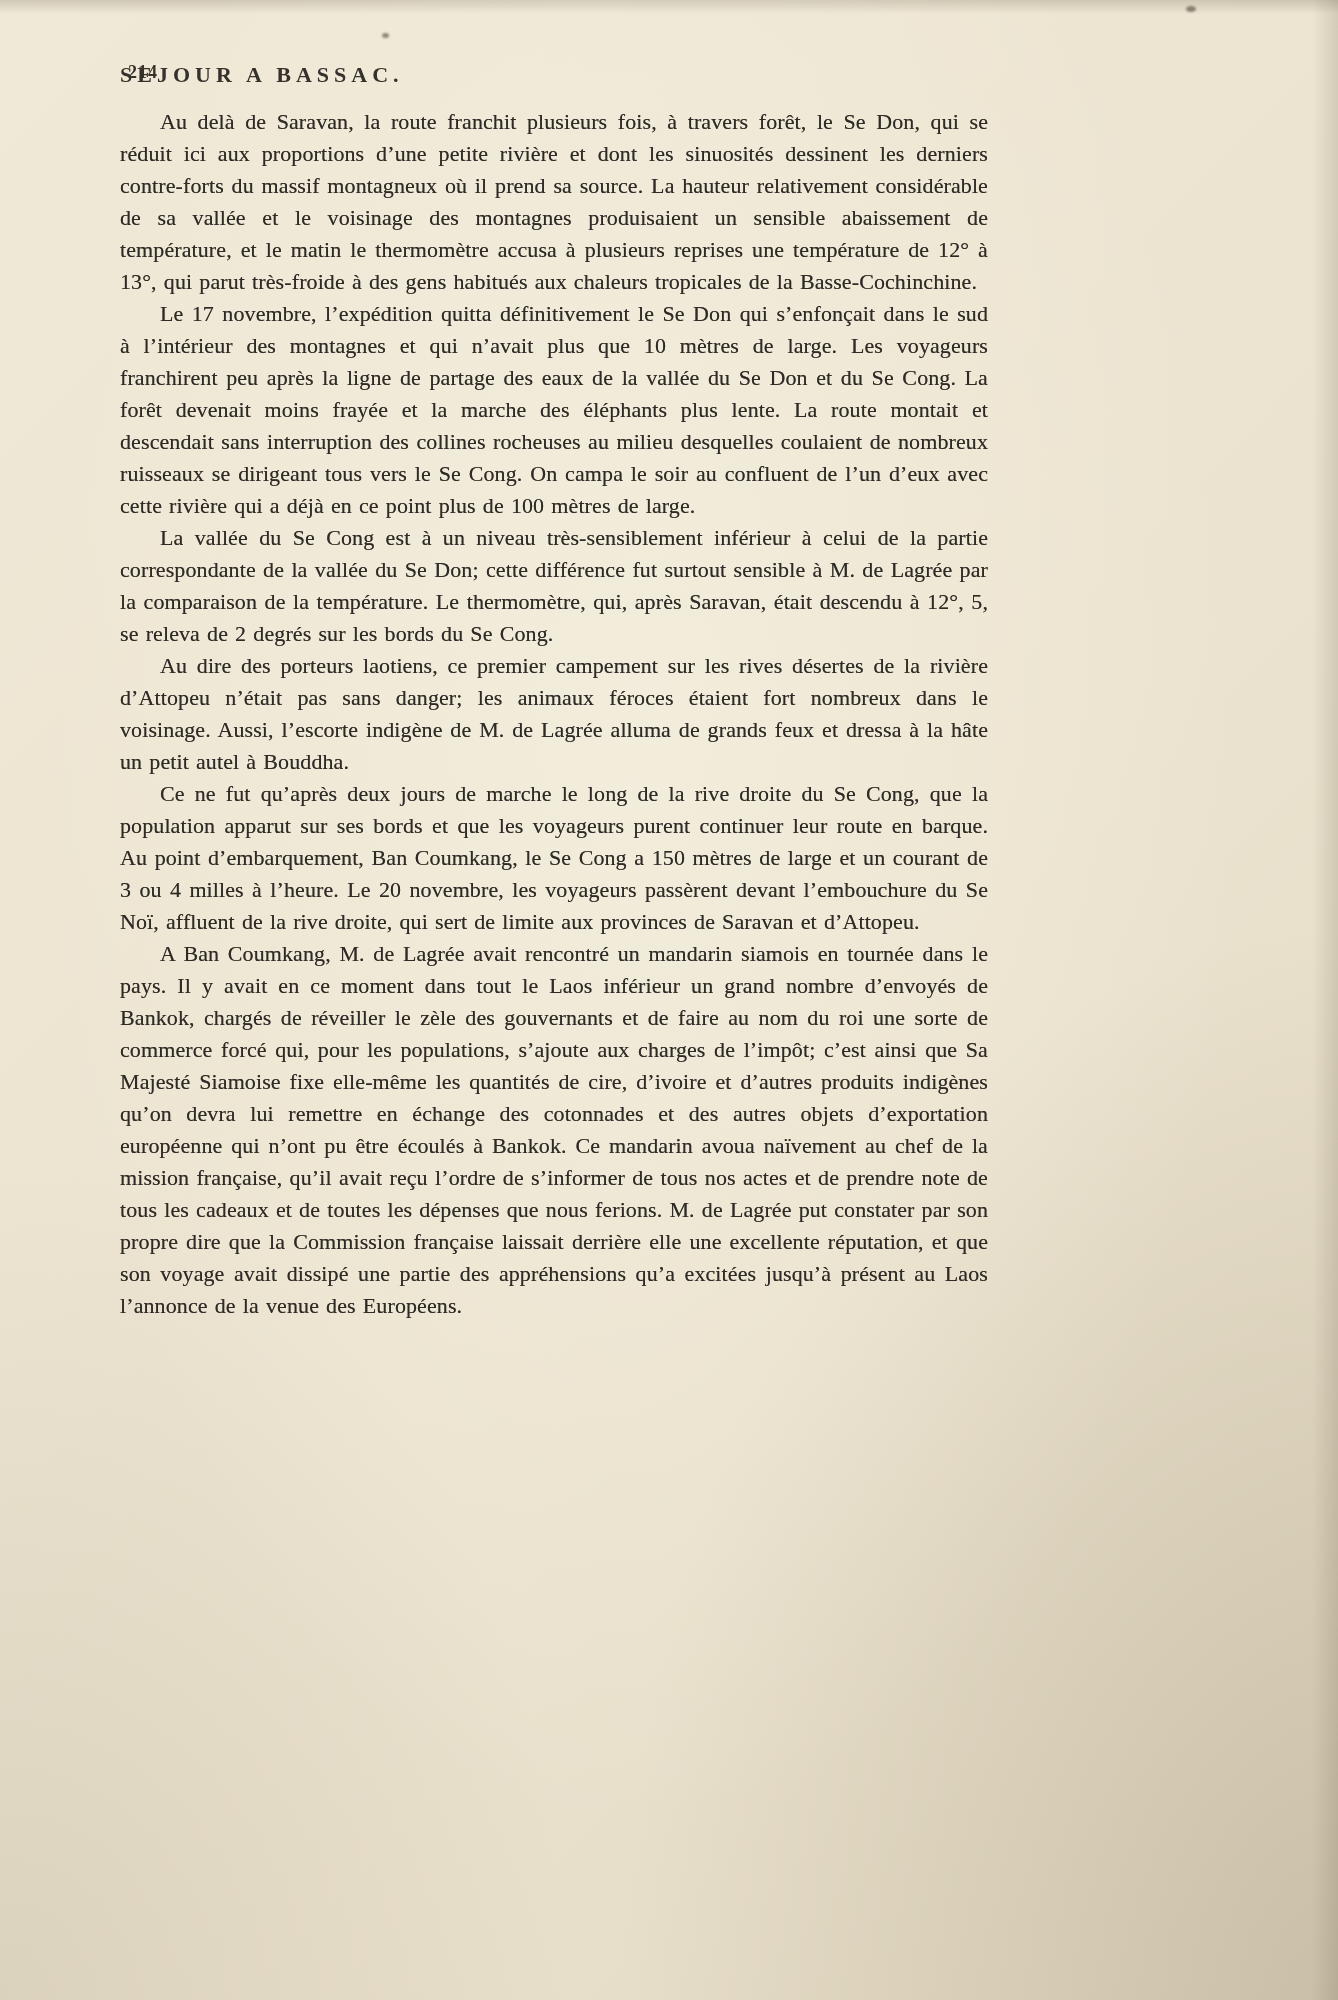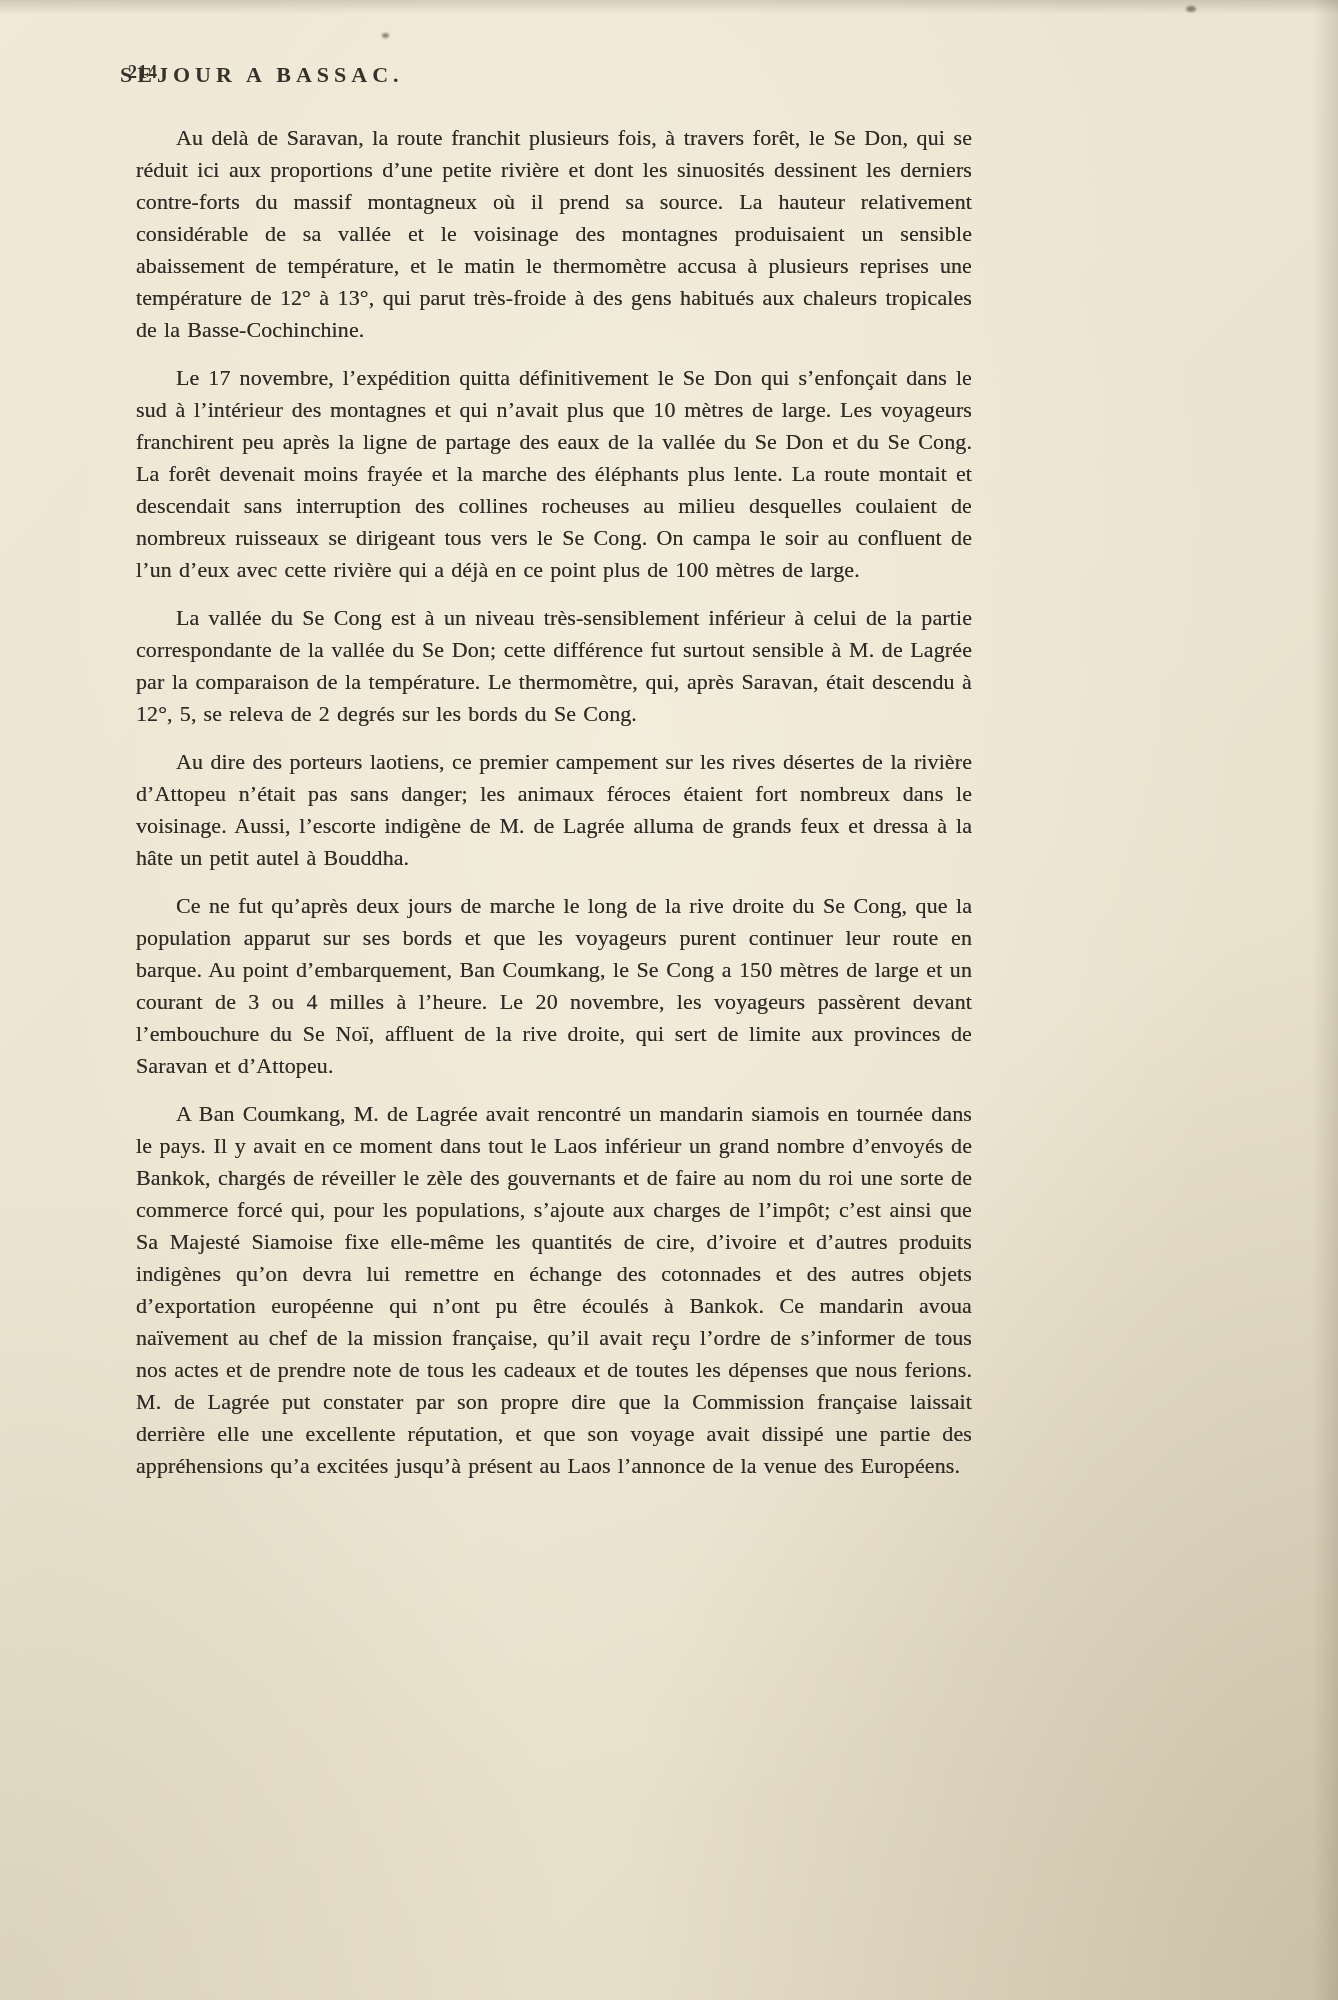--- a/index.html
+++ b/index.html
@@ -58,21 +58,21 @@
     letter-spacing: 5px;
     color: #35322c;
   }
   .text-block {
     position: absolute;
     left: 120px;
     top: 106px;
     width: 868px;
   }
   .text-block p {
-    margin: 16px;
+    margin: 0;
     text-align: justify;
     text-indent: 40px;
     font-size: 22px;
     line-height: 32px;
     word-spacing: 1.5px;
     letter-spacing: 0.1px;
     color: #2e2b26;
     text-shadow: 0 0 0.4px rgba(46,43,38,0.6);
   }
 </style>

